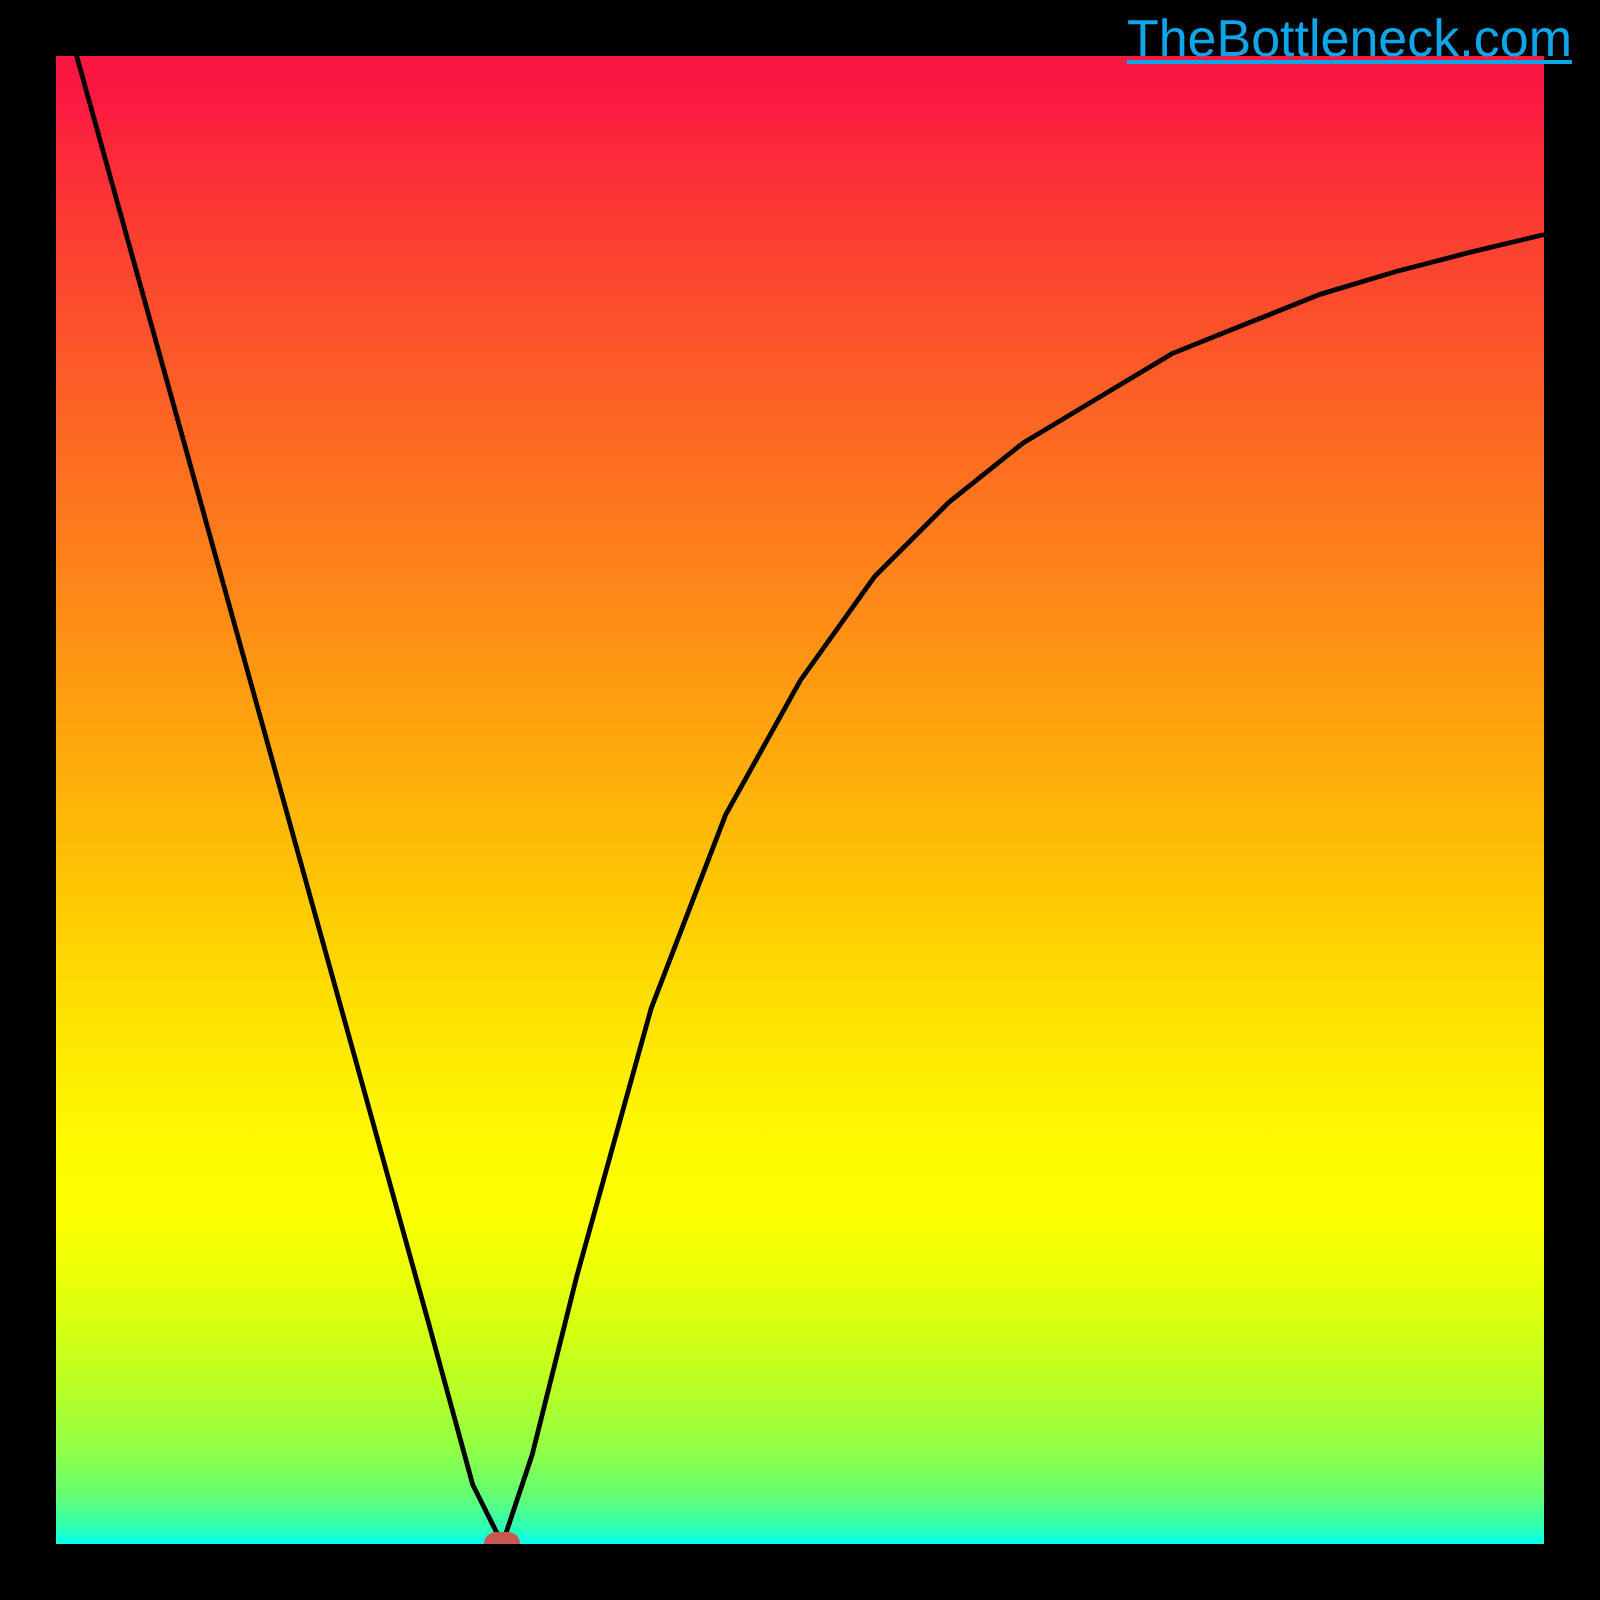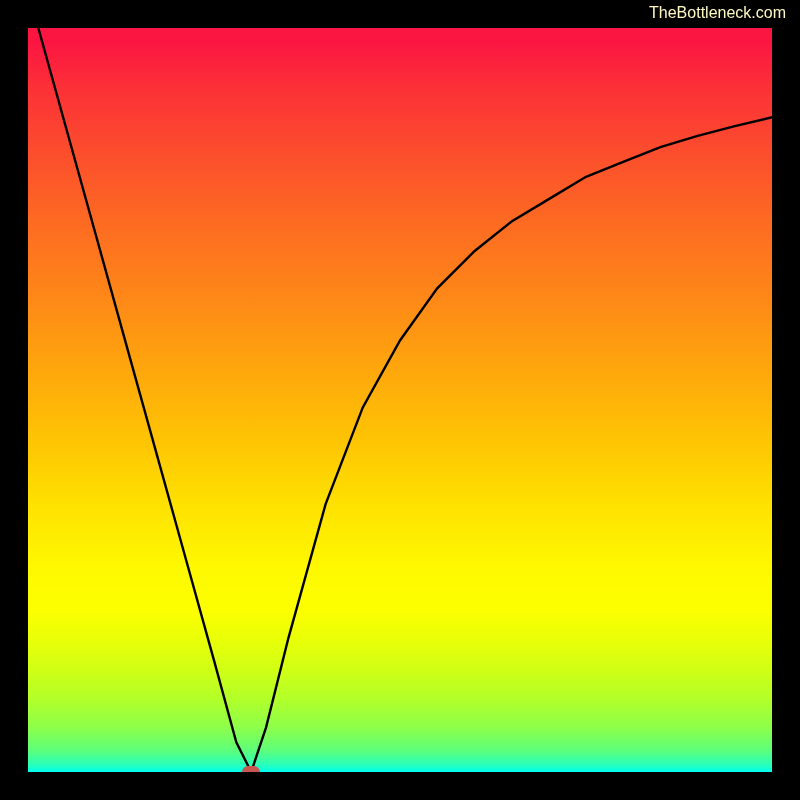--- a/index.html
+++ b/index.html
@@ -8,24 +8,25 @@
     width: 800px;
     height: 800px;
     background: #000;
     position: relative;
     font-family: Arial, sans-serif;
   }
   .watermark {
     position: absolute;
     top: 4px;
     right: 14px;
-    color: #fef9c3;
-    font-size: 16px;
+    color: #0ea5e9;
+    font-size: 26px;
     font-weight: 500;
     z-index: 10;
+    text-decoration: underline;
   }
   .plot-area {
     position: absolute;
     left: 28px;
     top: 28px;
     width: 744px;
     height: 744px;
     overflow: hidden;
   }
   .gradient-bg {

